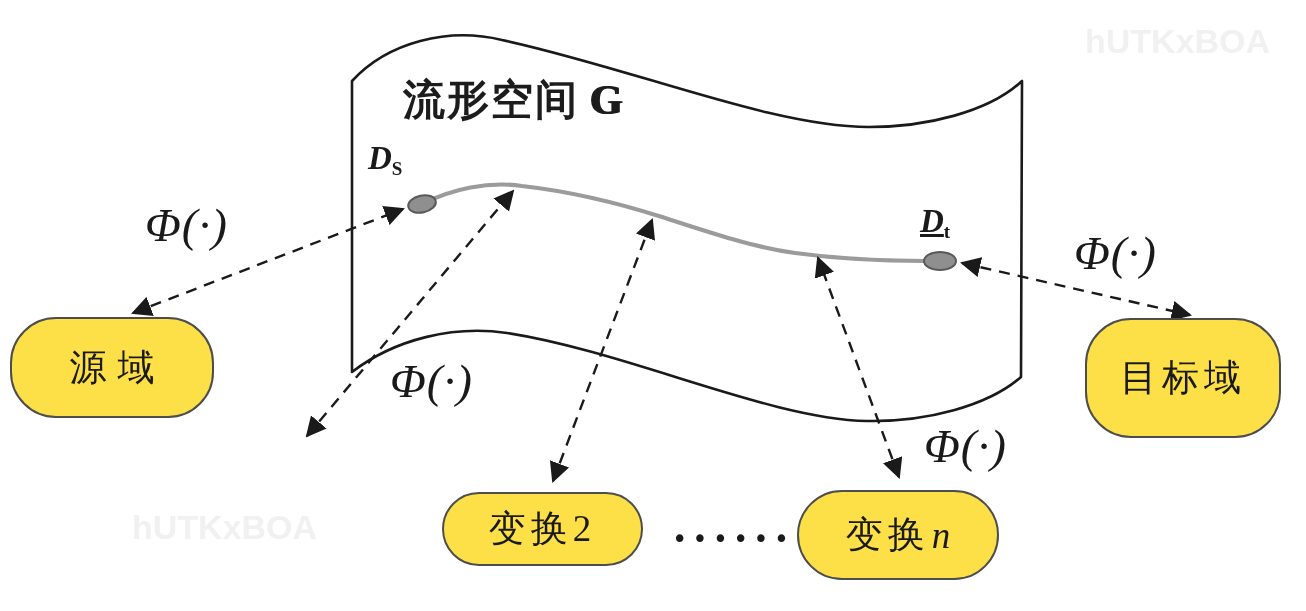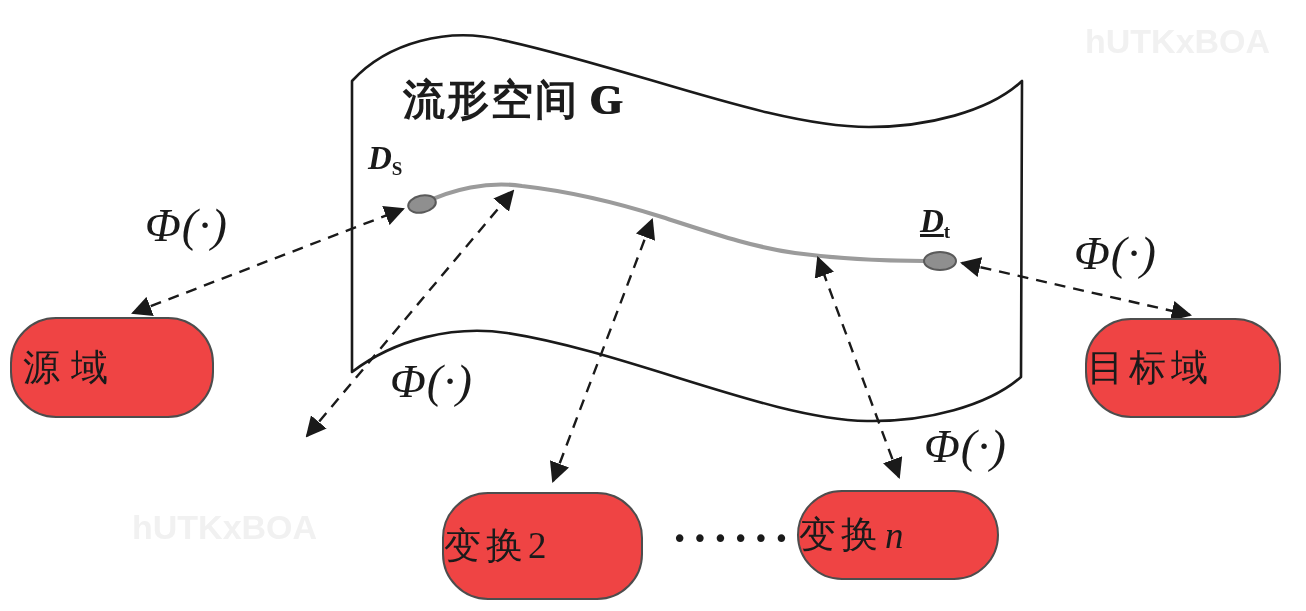--- a/index.html
+++ b/index.html
@@ -26,23 +26,24 @@
   .geo     { fill: none; stroke: var(--geodesic); stroke-width: 4.2; stroke-linecap: round; }
   .pt      { fill: var(--point_fill); stroke: var(--point_stroke); stroke-width: 2; }
   .dashed  { fill: none; stroke: var(--line); stroke-width: 2.4; stroke-dasharray: 11 8; }
   .ink-fill{ fill: var(--line); }
 
   
   .node {
     position: absolute;
     border: 2.4px solid var(--box_border);
     border-radius: 46px;
-    background: #ef4444;
+    background: #fde047;
     display: flex;
     align-items: center;
+    justify-content: center;
     font-family: "Liberation Serif", serif;
     font-size: 37px;
     color: var(--line);
   }
   .node .cjk { letter-spacing: 5px; }
   .node .cjk.wide { letter-spacing: 11px; text-indent: 11px; }
   .node i { font-family: "Liberation Serif", serif; font-style: italic; margin-left: 2px; }
 
   .txt { position: absolute; color: var(--line); white-space: nowrap; }
 
@@ -142,28 +143,28 @@
   <div class="txt phi" style="left:145px; top:198px;">Φ(·)</div>
   <div class="txt phi" style="left:390px; top:354px;">Φ(·)</div>
   <div class="txt phi" style="left:924px; top:419px;">Φ(·)</div>
   <div class="txt phi" style="left:1074px; top:226px;">Φ(·)</div>
 
   <div class="node" style="left:10px; top:317px; width:204px; height:101px;">
     <span class="cjk wide">源域</span>
   </div>
 
 
-  <div class="node" style="left:442px; top:492px; width:201px; height:108px;">
+  <div class="node" style="left:442px; top:492px; width:201px; height:74px;">
     <span class="cjk">变换2</span>
   </div>
 
   <div class="txt dots" style="left:672px; top:524px;">••••••</div>
 
   <div class="node" style="left:797px; top:490px; width:202px; height:90px;">
     <span class="cjk">变换</span>
       <i>n</i>
   </div>
 
-  <div class="node" style="left:1085px; top:318px; width:196px; height:100px;">
+  <div class="node" style="left:1085px; top:318px; width:196px; height:120px;">
     <span class="cjk">目标域</span>
   </div>
 
 </div>
 
 </body></html>

